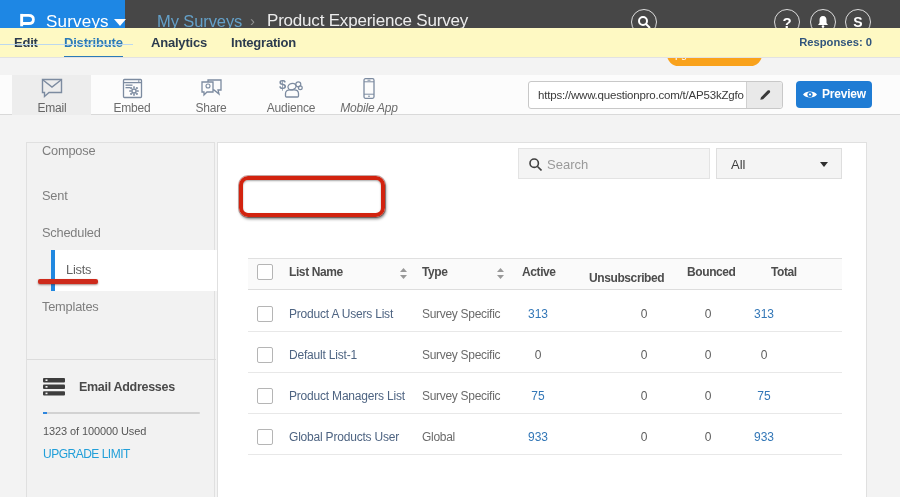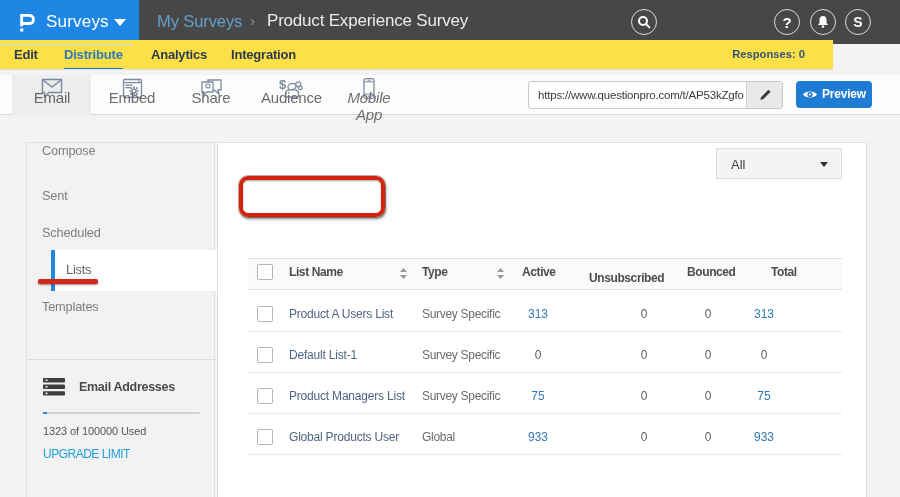--- a/index.html
+++ b/index.html
@@ -1,49 +1,49 @@
 <!DOCTYPE html>
 <html><head>
 <meta charset="utf-8">
 <style>
 * { margin:0; padding:0; box-sizing:border-box; }
 html,body { width:900px; height:497px; overflow:hidden; }
 body { font-family:"Liberation Sans", sans-serif; background:#f3f3f3; position:relative; }
 
 
 #topbar { position:absolute; left:0; top:0; width:900px; height:44px; background:#474747; }
-#bluebox { position:absolute; left:0; top:0; width:139px; height:44px; background:#1e87e4; }
+#bluebox { position:absolute; left:0; top:0; width:125px; height:44px; background:#1e87e4; }
 #bluebox svg { position:absolute; left:19px; top:12px; }
 #bluebox .t { position:absolute; left:46px; top:12px; color:#fff; font-size:17px; letter-spacing:0.2px; font-weight:400; }
 #bluebox .caret { position:absolute; left:114px; top:19px; width:0; height:0; border-left:6px solid transparent; border-right:6px solid transparent; border-top:7px solid #fff; }
 #blueline { position:absolute; left:0; top:44px; width:133px; height:1px; background:#bcd8ee; z-index:5; }
 #crumb1 { position:absolute; left:157px; top:12px; color:#64a0c8; font-size:16.5px; letter-spacing:-0.1px; }
 #crumbsep { position:absolute; left:250px; top:12px; color:#909090; font-size:15px; }
 #crumb2 { position:absolute; left:267px; top:11px; color:#ececec; font-size:17px; letter-spacing:-0.2px; }
 .circ { position:absolute; top:9px; width:26px; height:26px; border:1px solid #dcdcdc; border-radius:50%; color:#fff; text-align:center; }
 #c-search { left:631px; }
 #c-help { left:774px; font-weight:bold; font-size:15px; line-height:25px; }
 #c-bell { left:810px; }
 #c-s { left:845px; font-weight:bold; font-size:14px; line-height:25px; }
 #upg { position:absolute; left:667px; top:11px; width:95px; height:23px; background:#f9a21c; border-radius:12px; color:#fff; font-size:11px; font-weight:normal; text-align:left; line-height:23px;margin-top:32px; }
 
 
-#tabs { position:absolute; left:0; top:40px; width:833px; height:30px; background:#fde047; border-bottom:1px solid #e2e2e2; }
+#tabs { position:absolute; left:0; top:28px; width:900px; height:30px; background:#fef9c3; border-bottom:1px solid #e2e2e2; }
 #tabs .tab { position:absolute; top:7px; font-size:13px; letter-spacing:-0.2px; font-weight:700; color:#2c3b4e; }
 #tab-edit { left:14px; }
 #tab-dist { left:64px; color:#2b7ab8 !important; border-bottom:1px solid #2b7ab8; padding-bottom:6px; }
 #tab-ana { left:151px; }
 #tab-int { left:231px; }
 #responses { position:absolute; top:8px; right:28px; font-size:11.2px; font-weight:700; color:#30547c; }
 
 
 #toolbar { position:absolute; left:0; top:75px; width:900px; height:40px; background:#fcfcfc; border-bottom:1px solid #d9d9d9; }
 #emailtab { position:absolute; left:12px; top:0; width:79px; height:40px; background:#ededed; }
 .tool { position:absolute; top:0; text-align:center; color:#7c8ba0; }
-.tool .lbl { position:absolute; top:14px; width:100%; font-size:15px; letter-spacing:-0.2px; color:#6d6d6d; text-align:center; }
+.tool .lbl { position:absolute; top:26px; width:100%; font-size:12px; letter-spacing:-0.2px; color:#6d6d6d; text-align:center; }
 .tool svg { margin-top:3px; }
 
 
 #urlbox { position:absolute; left:528px; top:81px; width:255px; height:28px; background:#fff; border:1px solid #c8c8c8; border-radius:3px; }
 #urltext { position:absolute; left:9px; top:7px; font-size:11.5px; letter-spacing:-0.2px; color:#3a3a3a; white-space:nowrap; }
 #pencil { position:absolute; right:0; top:0; width:36px; height:26px; background:#e9e9e9; border-left:1px solid #d0d0d0; border-radius:0 3px 3px 0; }
 #preview { position:absolute; left:796px; top:81px; width:76px; height:27px; background:#1f7cd4; border-radius:4px; color:#fff; font-size:12px; letter-spacing:-0.2px; font-weight:bold; text-align:center; line-height:27px; }
 
 
 #sidebar { position:absolute; left:26px; top:142px; width:189px; height:355px; background:#f2f2f2; border:1px solid #e0e0e0; border-bottom:none; }
@@ -217,20 +217,27 @@
   </svg>
   <div id="ea-label">Email Addresses</div>
   <div id="progress">
       <i></i>
     </div>
   <div id="used">1323 of 100000 Used</div>
   <div id="upglimit">UPGRADE LIMIT</div>
 </div>
 
 <div id="card">
+  <div id="searchbox">
+    <svg width="13" height="13" viewBox="0 0 13 13" style="position:absolute;left:10px;top:9px;">
+      <circle cx="5.2" cy="5.2" r="4.2" fill="none" stroke="#3f3f3f" stroke-width="1.6"></circle>
+      <line x1="8.5" y1="8.5" x2="12.5" y2="12.5" stroke="#3f3f3f" stroke-width="1.6"></line>
+    </svg>
+    <div class="ph">Search</div>
+  </div>
   <div id="alldrop">
     <div class="t">All</div>
     <div class="caret"></div>
   </div>
   <div id="annot"></div>
 
   <div id="thead">
     <div class="cb" style="top:5px;"></div>
     <div class="hdr" style="left:41px; top:6px;">List Name</div>
     <svg width="7" height="11" viewBox="0 0 7 11" style="position:absolute;left:152px;top:9px;">

